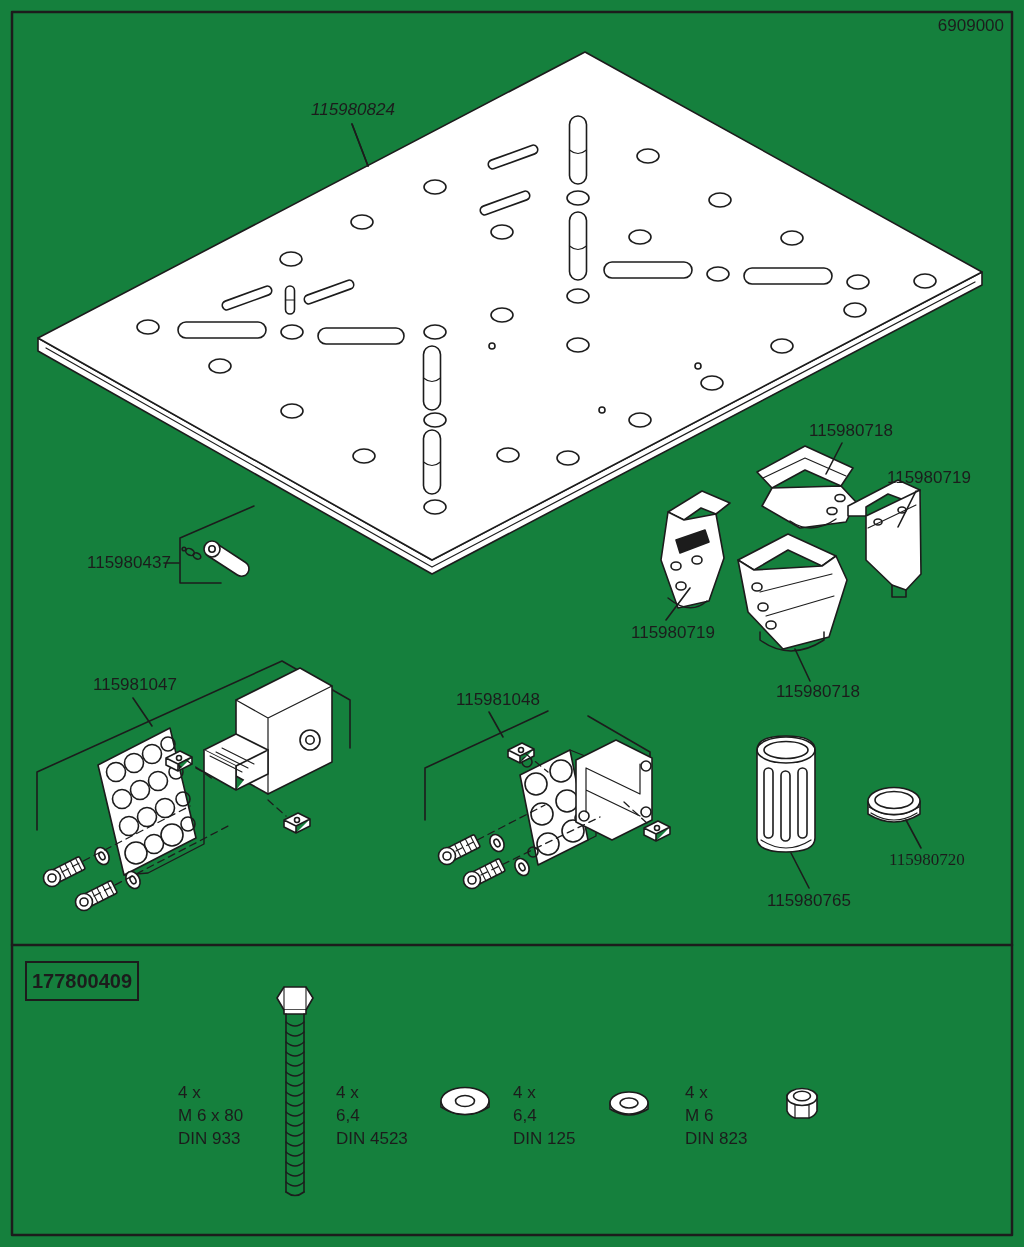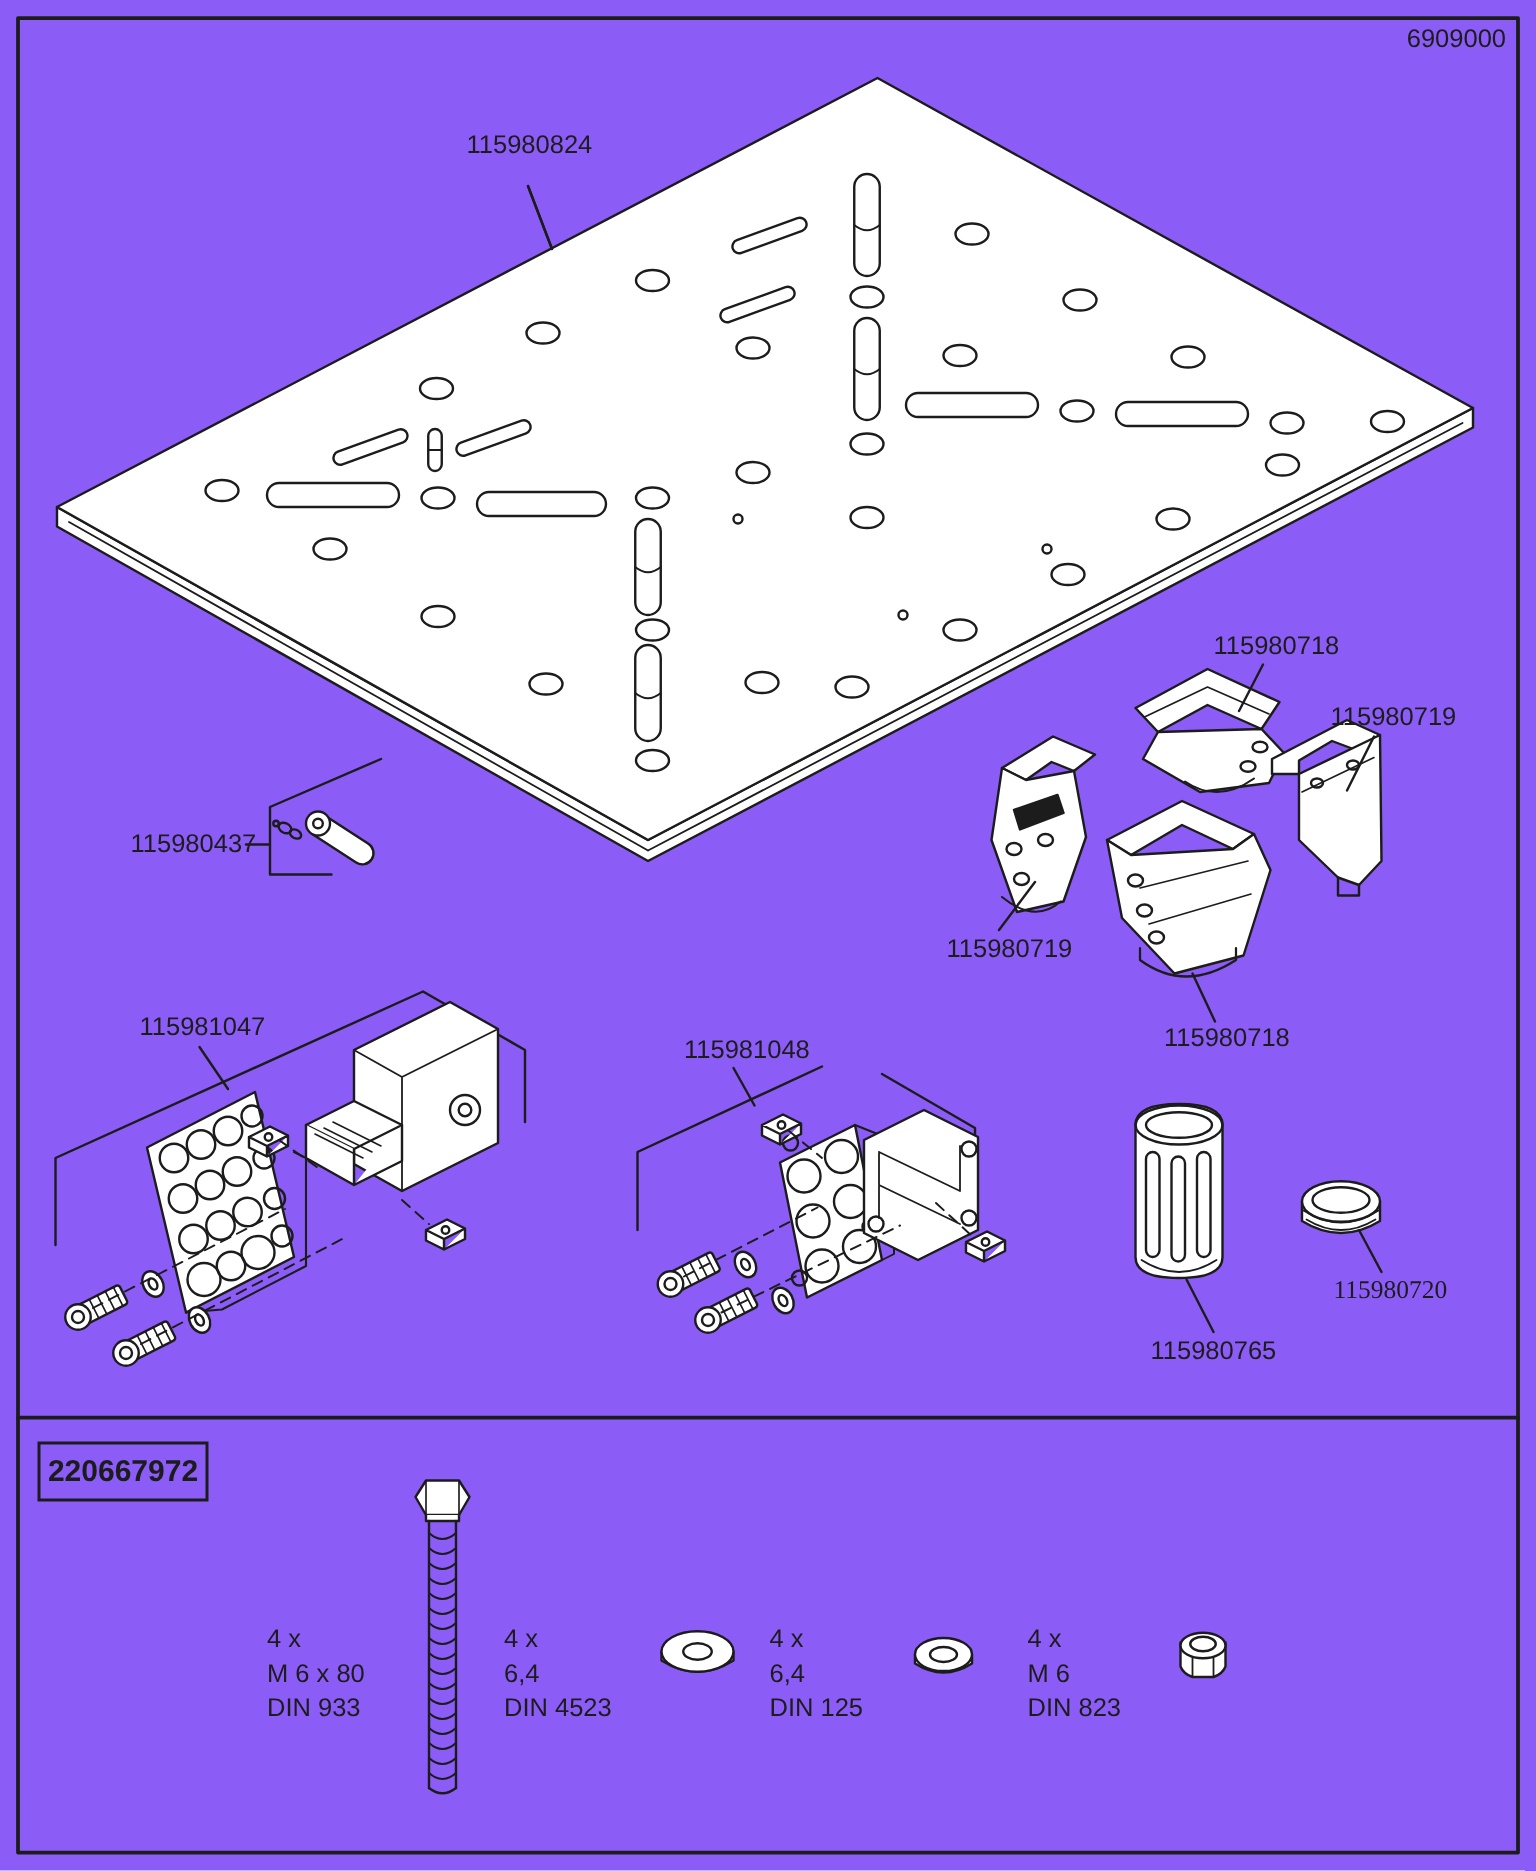--- a/index.html
+++ b/index.html
@@ -1,19 +1,19 @@
 <!DOCTYPE html>
 <html><head>
 <meta charset="utf-8">
 <style>
   html,body{margin:0;padding:0;background:#ffffff;}
   .page{
     position:relative;
     width:1024px;height:1247px;
-    background:#8b5cf6;
+    background:#15803d;
     font-family:"Liberation Sans",sans-serif;
     color:#1c1c1c;
     overflow:hidden;
   }
   .art{position:absolute;left:0;top:0;}
   .lbl{
     position:absolute;
     font-size:17px;
     line-height:18px;
     white-space:nowrap;
@@ -355,42 +355,42 @@
     <ellipse cx="802" cy="1096" rx="8.5" ry="4.8"></ellipse>
   </g>
 
   <g>
     <line x1="352" y1="124" x2="368" y2="166"></line>
   </g>
 </svg>
 
 <div class="lbl" style="right:20px;top:17px;">6909000</div>
 
-<div class="lbl" style="left:311px;top:88px;">115980824</div>
+<div class="lbl" style="left:311px;top:101px;font-style:italic;">115980824</div>
 
 <div class="lbl" style="left:87px;top:554px;text-align:center;">115980437</div>
 
 <div class="lbl" style="left:809px;top:422px;">115980718</div>
 
 <div class="lbl" style="left:887px;top:469px;">115980719</div>
 
 <div class="lbl" style="left:631px;top:624px;">115980719</div>
 
 <div class="lbl" style="left:776px;top:683px;">115980718</div>
 
 <div class="lbl" style="left:93px;top:676px;">115981047</div>
 
 <div class="lbl" style="left:456px;top:691px;">115981048</div>
 
 <div class="lbl" style="left:767px;top:892px;">115980765</div>
 
 <div class="lbl" style="left:889px;top:851px;font-family:Liberation Serif, serif;">115980720</div>
 
 <div class="kit-box">
-  <span>220667972</span>
+  <span>177800409</span>
 </div>
 
 <div class="hw" style="left:178px;top:1081px;">
   <div>4 x</div>
   <div>M 6 x 80</div>
   <div>DIN 933</div>
 </div>
 
 <div class="hw" style="left:336px;top:1081px;">
   <div>4 x</div>

